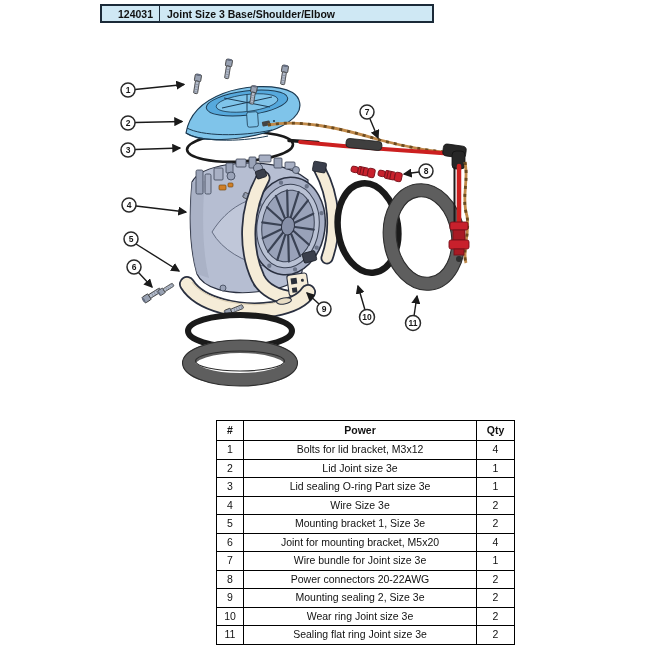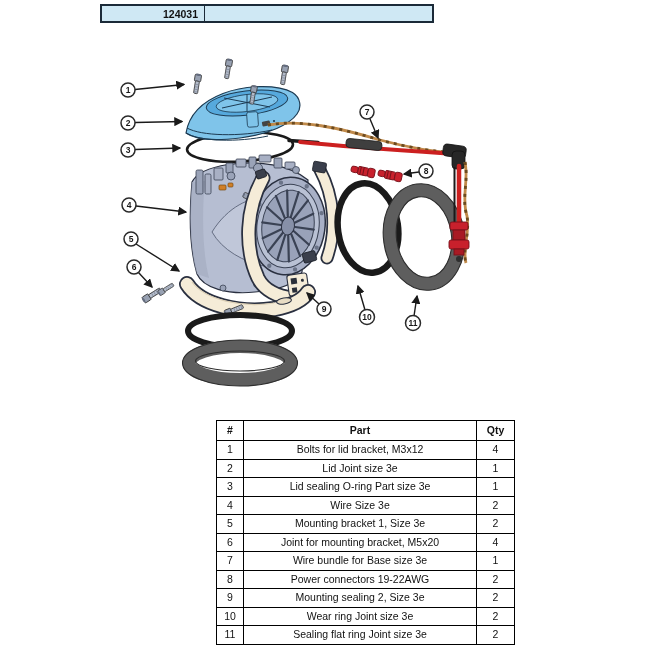--- a/index.html
+++ b/index.html
@@ -13,21 +13,21 @@
     position:absolute;left:100px;top:4px;width:334px;height:19px;
     display:flex;align-items:stretch;
     border:2px solid var(--header-border,#1b2a38);
     background:var(--header-bg,#cfe8f4);
     box-sizing:border-box;
   }
   .doc-header .cell{
     display:flex;align-items:center;
     font-size:10.5px;font-weight:bold;white-space:nowrap;
   }
-  .doc-header .cell-num{width:58px;padding-left:16px;border-right:1.5px solid var(--header-border,#1b2a38);box-sizing:border-box;margin-left:45px;}
+  .doc-header .cell-num{width:58px;padding-left:16px;border-right:1.5px solid var(--header-border,#1b2a38);box-sizing:border-box;}
   .doc-header .cell-title{flex:1;padding-left:7px;}
   
   svg.diagram{position:absolute;left:0;top:0;}
   .lid{fill:var(--lid-blue,#7fc4ea);stroke:var(--lid-outline,#1c3a52);stroke-width:1.2;}
   .lid-recess{fill:var(--lid-blue-dark,#56a9dd);stroke:var(--lid-outline,#1c3a52);stroke-width:1;}
   .lid-inner{fill:var(--lid-blue,#7fc4ea);stroke:var(--lid-outline,#1c3a52);stroke-width:.8;}
   .lid-line{fill:none;stroke:var(--lid-outline,#1c3a52);stroke-width:1;}
   .oring{fill:none;stroke:var(--ring-black,#1a1a1a);stroke-width:2.6;}
   .shell{fill:var(--body-fill,#b6bed2);stroke:var(--body-outline,#2a3040);stroke-width:1.2;}
   .shade{fill:#a5adc2;opacity:.75;}
@@ -75,20 +75,21 @@
   .parts-table th{height:19px;line-height:19px;font-weight:bold;}
   .col-num{width:20px;}
   .col-part{width:226px;}
   .col-qty{width:31px;}
 </style>
 </head>
 <body>
 
 <div class="doc-header">
   <div class="cell cell-num">124031</div>
+  <div class="cell cell-title">Joint Size 3 Base/Shoulder/Elbow</div>
 </div>
 
 <svg class="diagram" width="650" height="650" viewBox="0 0 650 650">
   <defs>
     <marker id="arrow" viewBox="0 0 10 10" refX="8.5" refY="5" markerWidth="6.5" markerHeight="6.5" orient="auto-start-reverse">
       <path d="M0,0 L10,5 L0,10 z" fill="#1a1a1a"></path>
     </marker>
     <g id="bolt">
       <rect class="bolt-head" x="-3.2" y="-9.5" width="6.4" height="6.8" rx="1"></rect>
       <ellipse cx="0" cy="-9.3" rx="2.6" ry="1.1" fill="#646c7e"></ellipse>
@@ -321,21 +322,21 @@
       <circle class="callout-circle" cx="413" cy="323" r="7.5"></circle>
       <text class="callout-num" x="413" y="326">11</text>
     </g>
   </g>
 </svg>
 
 <table class="parts-table">
   <thead>
     <tr>
       <th class="col-num">#</th>
-      <th class="col-part">Part</th>
+      <th class="col-part">Power</th>
       <th class="col-qty">Qty</th>
     </tr>
   </thead>
   <tbody>
     <tr>
       <td>1</td>
       <td>Bolts for lid bracket, M3x12</td>
       <td>4</td>
     </tr>
     <tr>
@@ -358,26 +359,26 @@
       <td>Mounting bracket 1, Size 3e</td>
       <td>2</td>
     </tr>
     <tr>
       <td>6</td>
       <td>Joint for mounting bracket, M5x20</td>
       <td>4</td>
     </tr>
     <tr>
       <td>7</td>
-      <td>Wire bundle for Base size 3e</td>
+      <td>Wire bundle for Joint size 3e</td>
       <td>1</td>
     </tr>
     <tr>
       <td>8</td>
-      <td>Power connectors 19-22AWG</td>
+      <td>Power connectors 20-22AWG</td>
       <td>2</td>
     </tr>
     <tr>
       <td>9</td>
       <td>Mounting sealing 2, Size 3e</td>
       <td>2</td>
     </tr>
     <tr>
       <td>10</td>
       <td>Wear ring Joint size 3e</td>

